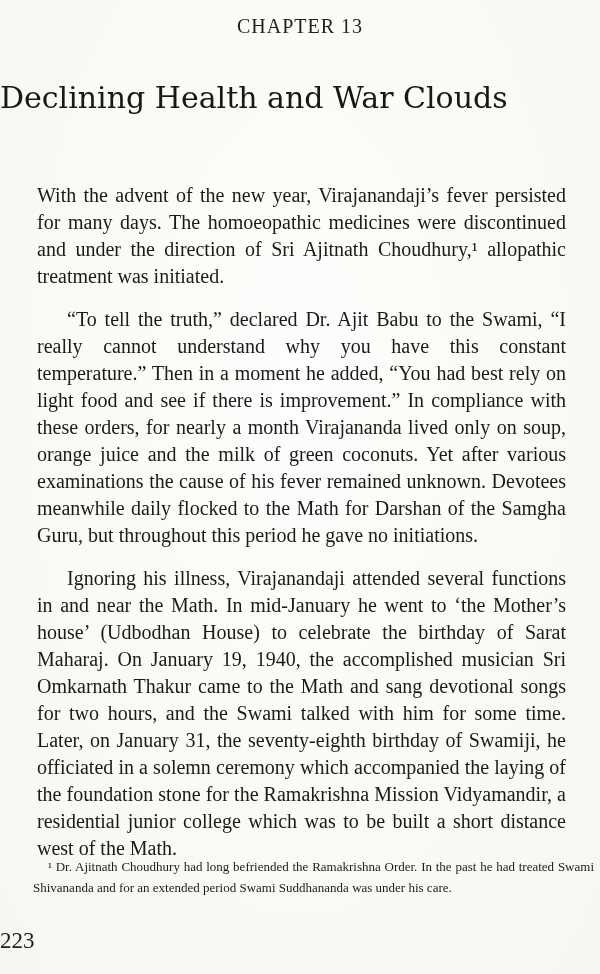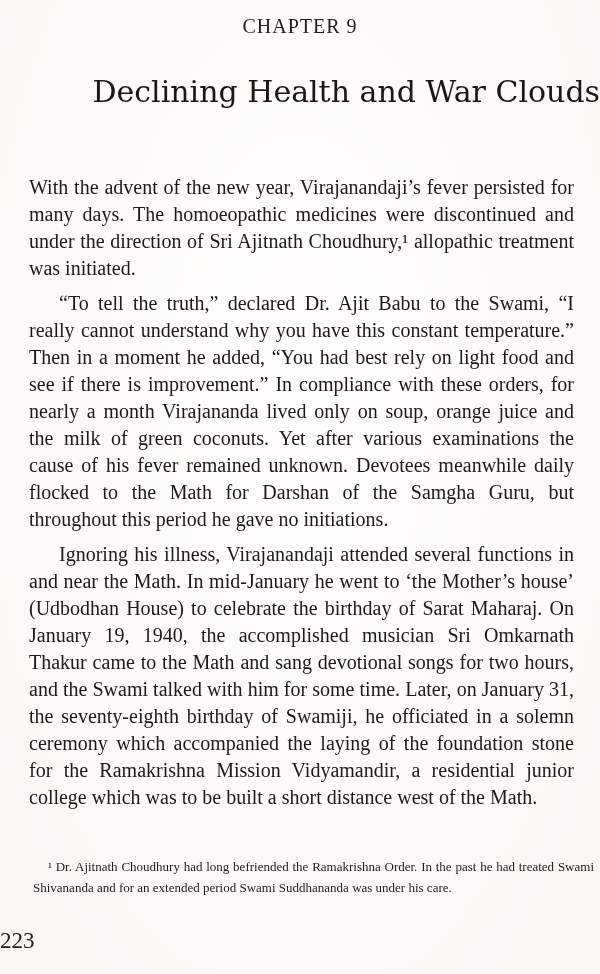--- a/index.html
+++ b/index.html
@@ -22,41 +22,41 @@
     top: 15px;
     left: 0;
     width: 100%;
     text-align: center;
     font-size: 20px;
     letter-spacing: 1px;
     color: #201f1d;
   }
   .chapter-title {
     position: absolute;
-    top: 54px;
+    top: 60px;
     left: 0;
     width: 100%;
-    text-align: right;
+    text-align: left;
     font-family: "DejaVu Serif", serif;
     font-size: 30px;
     font-weight: 500;
     color: #191816;
   }
   .body-text {
     position: absolute;
     top: 166px;
     left: 21px;
     width: 561px;
     font-size: 20px;
     line-height: 27px;
     text-align: justify;
     color: #1b1a18;
   }
   .body-text p {
-    margin: 8px;
+    margin: 16px;
     padding: 0;
   }
   .body-text p.indented {
     text-indent: 30px;
   }
   .footnote {
     position: absolute;
     top: 856px;
     left: 21px;
     width: 561px;
@@ -74,21 +74,21 @@
     width: 100%;
     font-size: 23px;
     color: #201f1d;
   }
 </style>
 </head>
 <body>
 
 <div class="page">
 
-  <div class="chapter-label">CHAPTER 9</div>
+  <div class="chapter-label">CHAPTER 13</div>
 
   <h1 class="chapter-title">Declining Health and War Clouds</h1>
 
   <div class="body-text">
     <p>With the advent of the new year, Virajanandaji’s fever persisted for many days. The homoeopathic medicines were discontinued and under the direction of Sri Ajitnath Choudhury,¹ allopathic treatment was initiated.</p>
     <p class="indented">“To tell the truth,” declared Dr. Ajit Babu to the Swami, “I really cannot understand why you have this constant temperature.” Then in a moment he added, “You had best rely on light food and see if there is improvement.” In compliance with these orders, for nearly a month Virajananda lived only on soup, orange juice and the milk of green coconuts. Yet after various examinations the cause of his fever remained unknown. Devotees meanwhile daily flocked to the Math for Darshan of the Samgha Guru, but throughout this period he gave no initiations.</p>
     <p class="indented">Ignoring his illness, Virajanandaji attended several functions in and near the Math. In mid-January he went to ‘the Mother’s house’ (Udbodhan House) to celebrate the birthday of Sarat Maharaj. On January 19, 1940, the accomplished musician Sri Omkarnath Thakur came to the Math and sang devotional songs for two hours, and the Swami talked with him for some time. Later, on January 31, the seventy-eighth birthday of Swamiji, he officiated in a solemn ceremony which accompanied the laying of the foundation stone for the Ramakrishna Mission Vidyamandir, a residential junior college which was to be built a short distance west of the Math.</p>
   </div>
 
   <div class="footnote">¹ Dr. Ajitnath Choudhury had long befriended the Ramakrishna Order. In the past he had treated Swami Shivananda and for an extended period Swami Suddhananda was under his care.</div>

